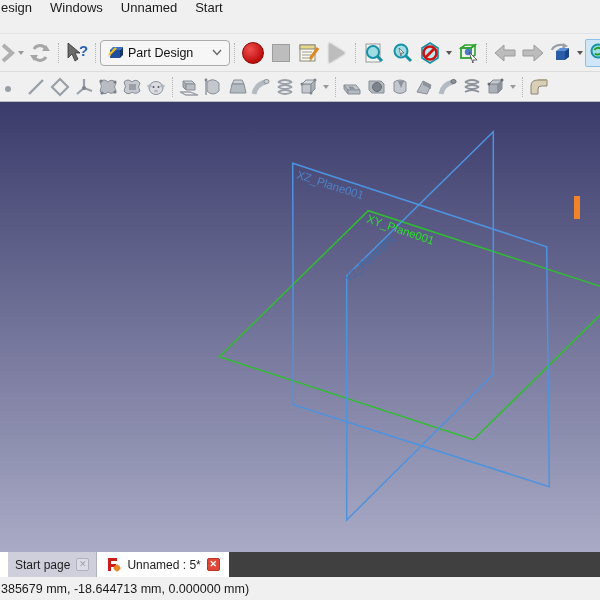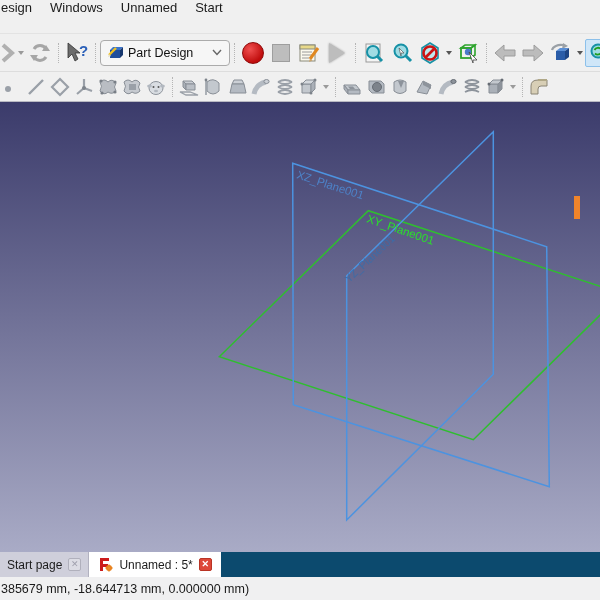--- a/index.html
+++ b/index.html
@@ -37,21 +37,21 @@
                 border:1px solid #8d0a0a; }
   .stop-sq { width:18px; height:18px; background:#bdbdbd; border:1px solid #9e9e9e; }
   .play-tri { width:0; height:0; border-top:10px solid transparent; border-bottom:10px solid transparent;
               border-left:16px solid #bdbdbd; filter:drop-shadow(0 0 1px #999); }
 
   
   .viewport { height:450px; position:relative; }
   .viewport svg { display:block; }
 
   
-  .tabbar { height:25px; background:#0c4a6e; display:flex; align-items:stretch; overflow:hidden; }
+  .tabbar { height:25px; background:#404040; display:flex; align-items:stretch; overflow:hidden;margin-left:8px; }
   .tab { display:flex; align-items:center; gap:6px; font-size:12px; color:#1c1c1c;
          padding:0 7px; white-space:nowrap; }
   .tab.inactive { background:#cfcfdb; border-right:1px solid #b2b2c0; }
   .tab.active { background:#ffffff; padding:0 9px; }
   .closebox { width:13px; height:13px; display:flex; align-items:center; justify-content:center;
               font-size:9px; line-height:1; border-radius:2px; }
   .closebox.gray { background:#dcdce4; border:1px solid #b0b0bc; color:#a0a0ae; }
   .closebox.red { background:#dd4838; border:1px solid #b93425; color:#fff; font-weight:bold; }
 
   

